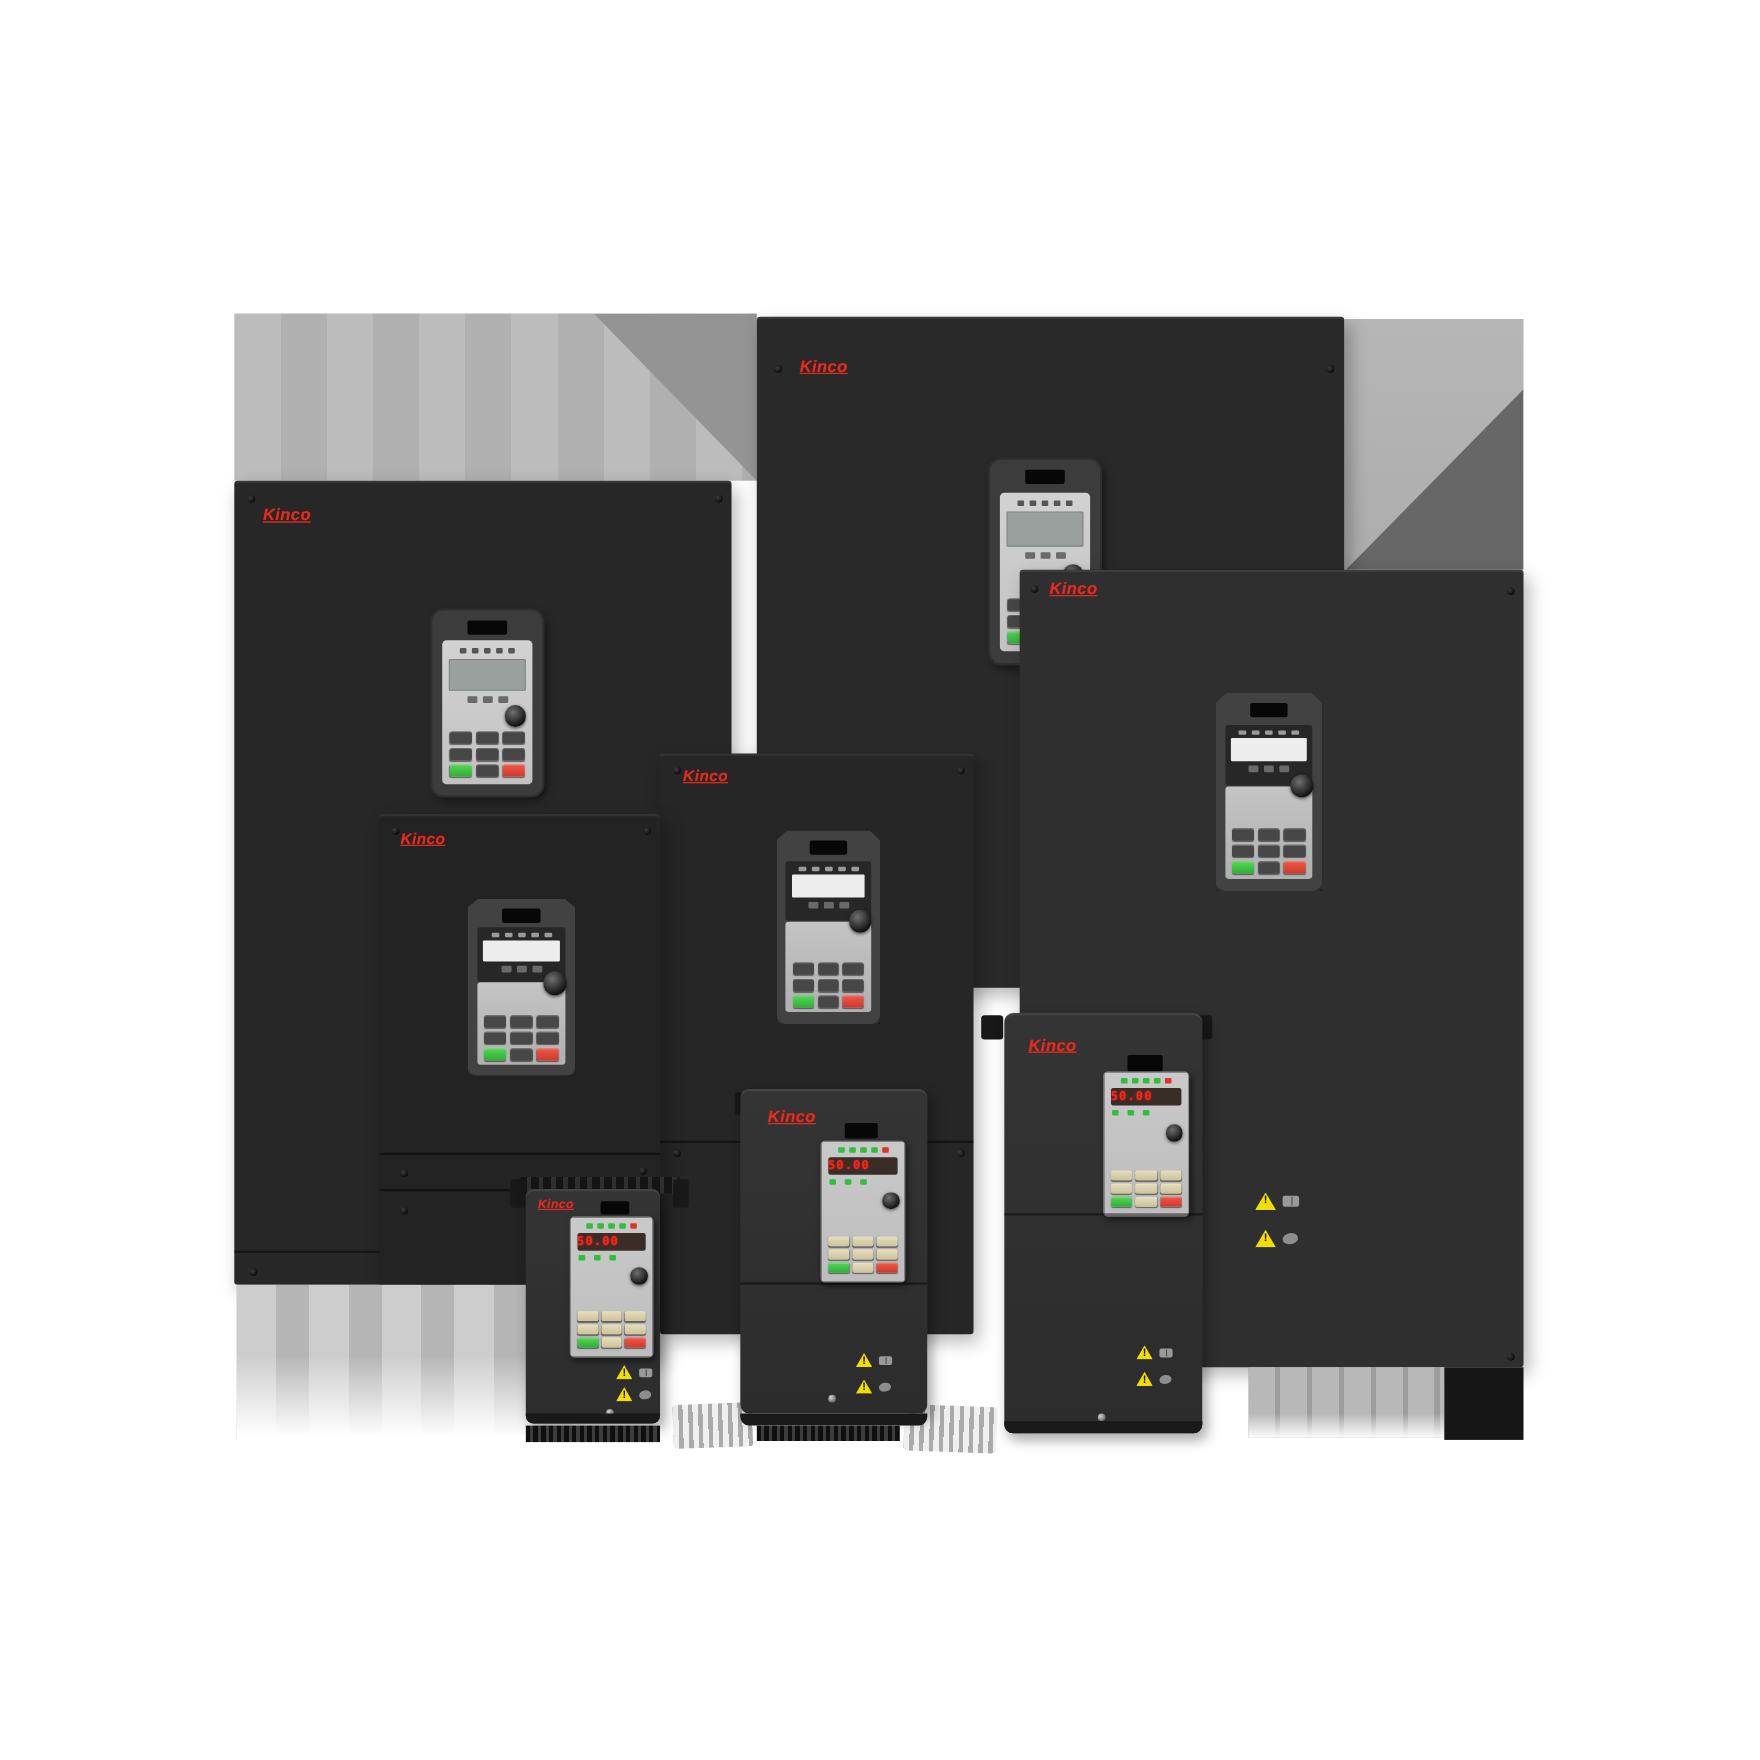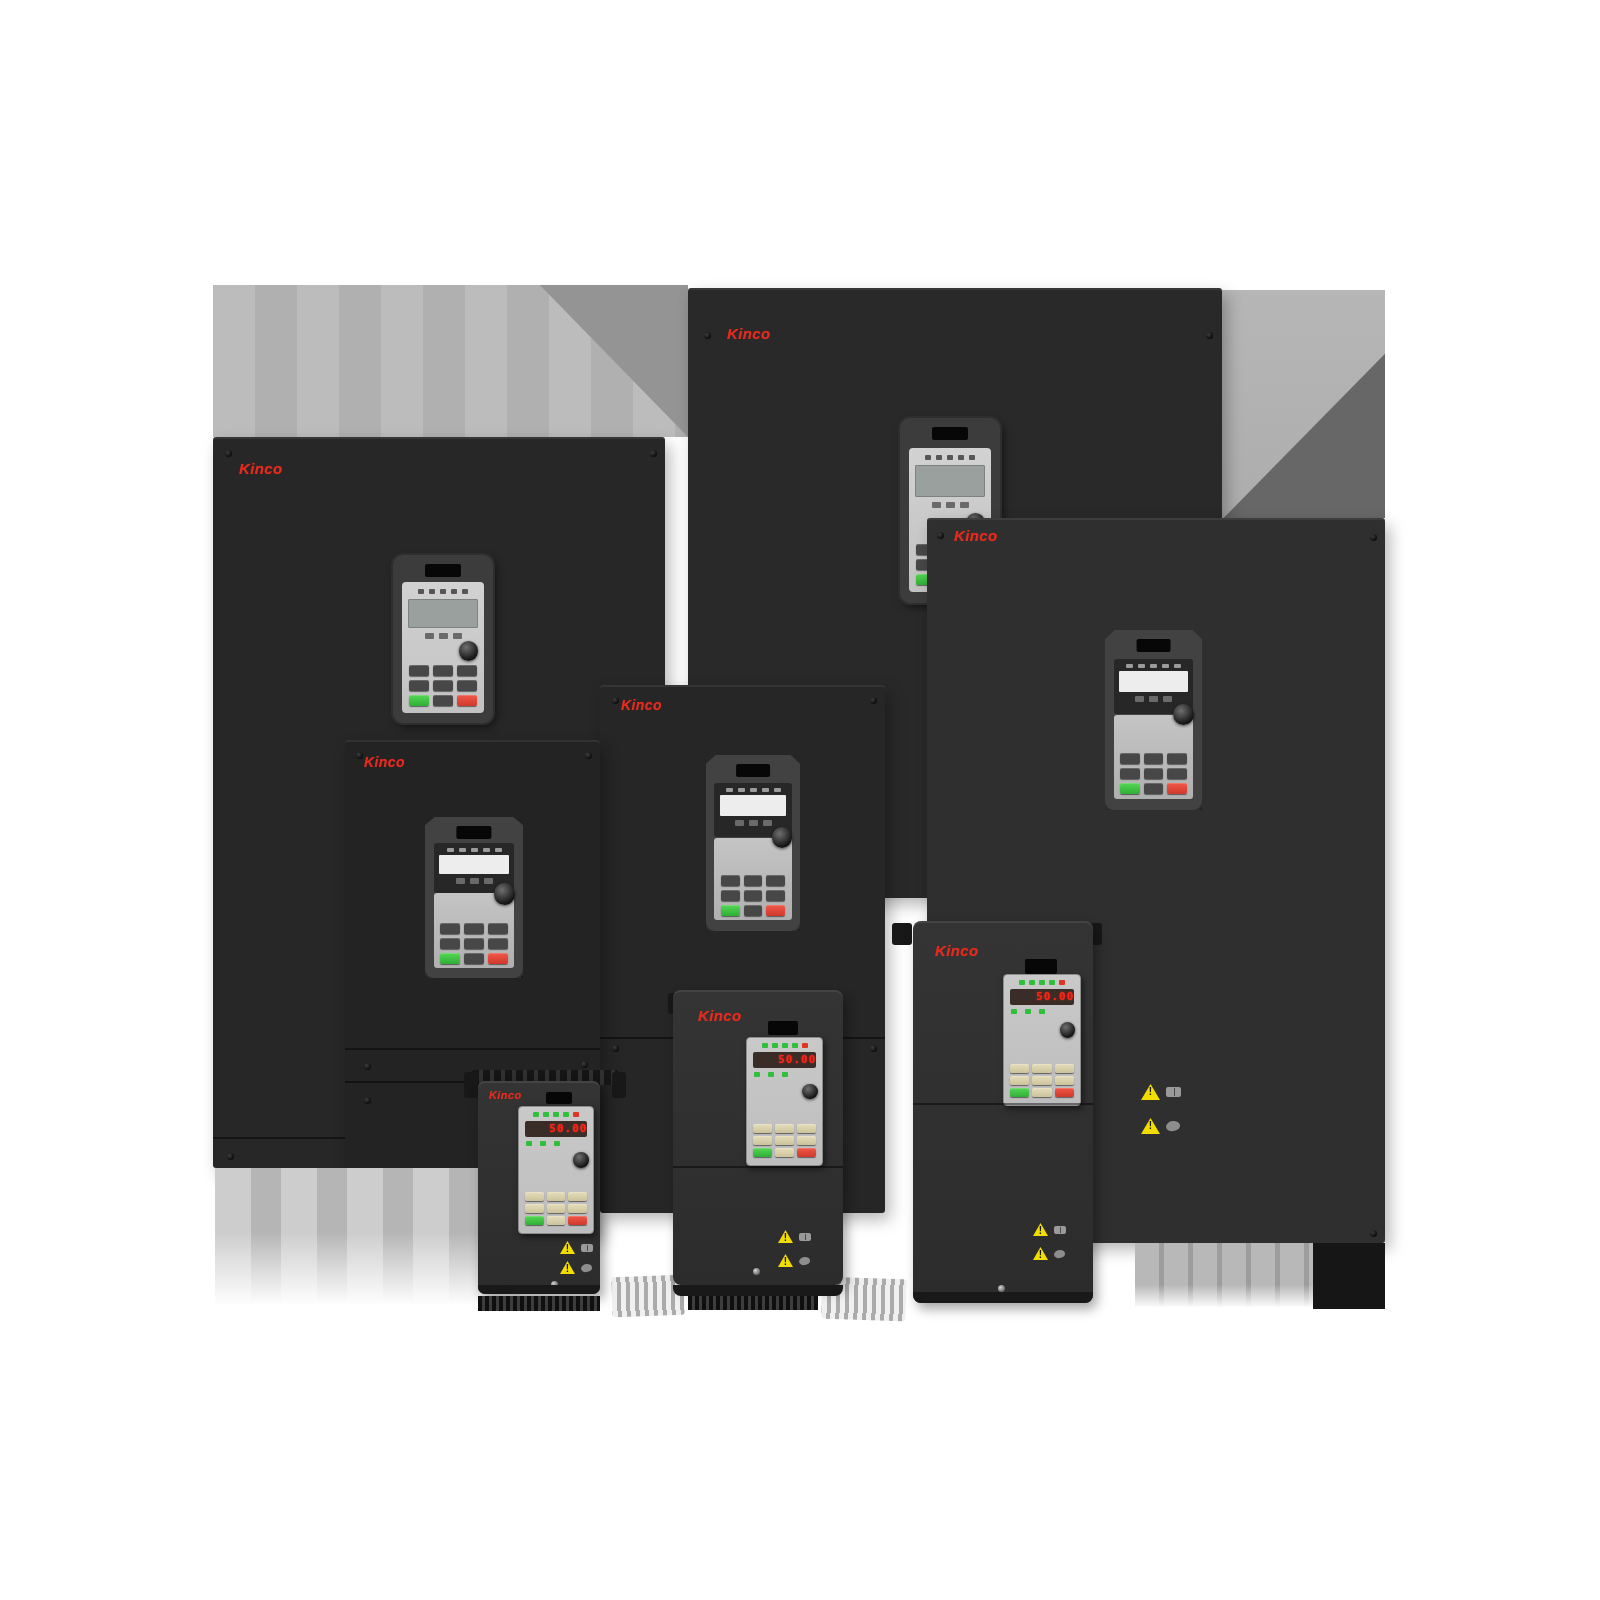--- a/index.html
+++ b/index.html
@@ -23,21 +23,21 @@
          background:
            linear-gradient(to bottom, rgba(255,255,255,0) 65%, rgba(255,255,255,.95)),
            repeating-linear-gradient(90deg,#b8b8b8 0 24px,#9d9d9d 24px 29px);}
   .foot{position:absolute;left:1313px;top:1243px;width:72px;height:66px;background:#161616;}
 
   
   .panel{position:absolute;border-radius:3px;
          box-shadow:inset 0 2px 0 rgba(255,255,255,.07), 5px 7px 16px rgba(0,0,0,.28);}
   .seam{position:absolute;left:0;right:0;height:0;border-top:2px solid rgba(0,0,0,.45);}
   .logo{position:absolute;color:#e62b1e;font-weight:700;font-style:italic;
-        letter-spacing:.4px;line-height:1;text-shadow:0 0 1px rgba(230,43,30,.55);}
+        letter-spacing:.4px;line-height:1;text-shadow:0 0 1px rgba(230,43,30,.55);text-decoration:underline;}
   .screw{position:absolute;width:7px;height:7px;border-radius:50%;
          background:radial-gradient(circle at 35% 35%, #3d3d3d, #0b0b0b 72%);}
   .screw.light{background:radial-gradient(circle at 35% 35%, #d2d2d2, #646464 75%);}
 
   
   .slot{position:absolute;top:9px;left:50%;transform:translateX(-50%);
         width:36%;height:13px;background:#070707;border-radius:2px;}
   .row{display:flex;justify-content:center;gap:5px;}
   .dot{width:6px;height:5px;border-radius:1px;background:#565656;display:block;}
   .dot.g{background:#2fbf3a;}
@@ -77,21 +77,21 @@
        background:linear-gradient(#c4c4c4,#b0b0b0);border-radius:3px;}
   .kpB .knob{right:8%;top:41%;width:22%;aspect-ratio:1;z-index:2;}
   .kpB .keys{left:8%;bottom:6%;width:84%;}
 
   
   .kpC{position:absolute;background:linear-gradient(#c9c9c9,#bdbdbd);
        border:1px solid #8d8d8d;border-radius:4px;padding-top:5px;
        box-shadow:2px 3px 6px rgba(0,0,0,.5);}
   .kpC .seg{margin:4px auto 0;width:85%;height:16px;background:#3a2d28;border-radius:2px;
        color:#ff2318;font-family:"DejaVu Sans Mono",monospace;font-weight:bold;
-       font-size:11px;line-height:16px;text-align:right;letter-spacing:1px;
+       font-size:11px;line-height:16px;text-align:left;letter-spacing:1px;
        text-shadow:0 0 2px rgba(255,40,20,.8);}
   .kpC .ind{margin-top:4px;justify-content:flex-start;padding-left:9%;}
   .kpC .knob{right:6%;top:36%;width:21%;aspect-ratio:1;}
   .kpC .keys{left:8%;bottom:6%;width:84%;gap:3px;}
   .kpC .key{height:9px;}
 
   
   .unit{position:absolute;}
   .body{position:absolute;background:linear-gradient(#343434,#2c2c2c);
         border-radius:8px;box-shadow:inset 0 2px 0 rgba(255,255,255,.08), 4px 6px 12px rgba(0,0,0,.35);}

